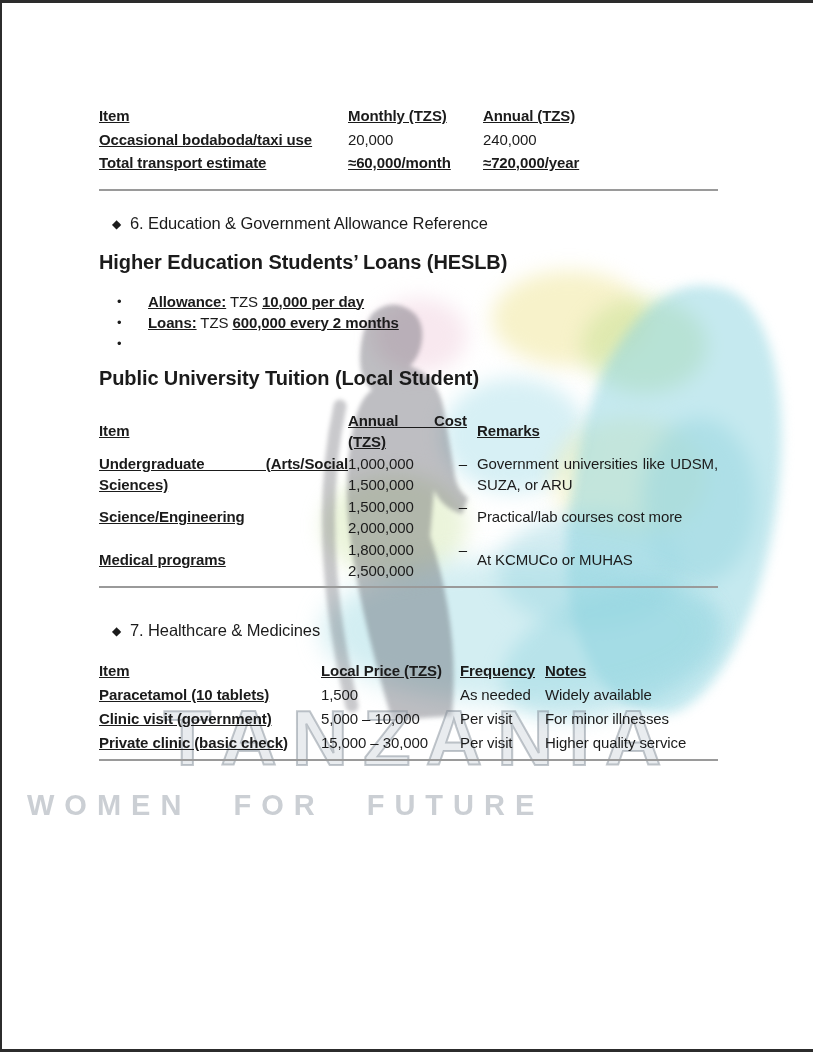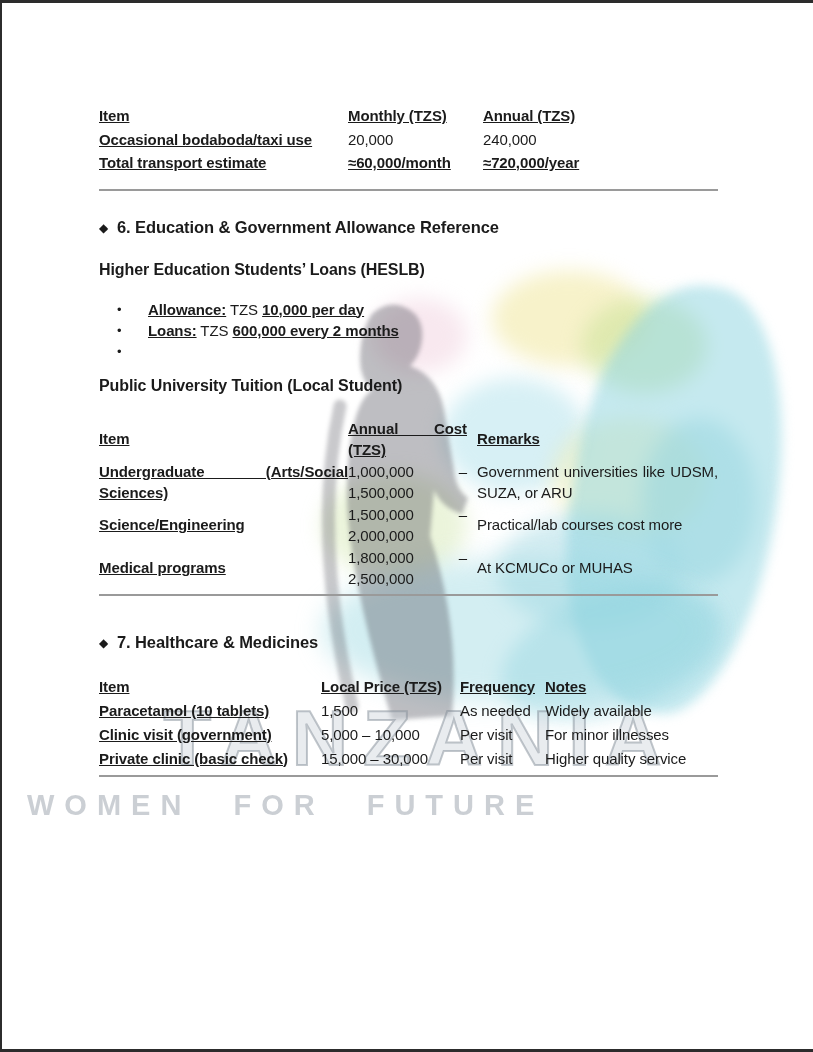--- a/index.html
+++ b/index.html
@@ -60,25 +60,25 @@
   .t-transport { margin-top:101px; line-height:23.5px; }
   .t-transport col.c1 { width:249px; }
   .t-transport col.c2 { width:135px; }
   .t-transport col.c3 { width:235px; }
 
   hr.rule { border:none; height:2px; background:#9a9a9a; margin:0; }
   #hr1 { margin-top:14px; }
   #hr2 { margin-top:4px; }
   #hr3 { margin-top:4px; }
 
-  .sec { font-size:16.5px; font-weight:bold; line-height:28px; margin:0; }
+  .sec { font-size:16.5px; font-weight:normal; line-height:20px; margin:13px; }
   #sec6 { margin-top:22px; }
   #sec7 { margin-top:32px; }
   .sec .diamond { display:inline-block; width:18px; font-size:12px; vertical-align:1px; }
-  .subhead { font-size:16px; font-weight:bold; line-height:20px; margin:0; }
+  .subhead { font-size:20px; font-weight:bold; line-height:20px; margin:0; }
   #heslb { margin-top:18px; }
   #tuition-h { margin-top:14px; }
 
   .bullets { margin-top:19px; }
   .bullet { display:flex; line-height:21px; }
   .bullet .dot { margin-left:18px; width:13px; margin-right:18px; font-size:13px; }
 
   .para { margin-top:12px; line-height:22px; text-align:justify; }
 
   .t-tuition { margin-top:22px; line-height:21.5px; }

